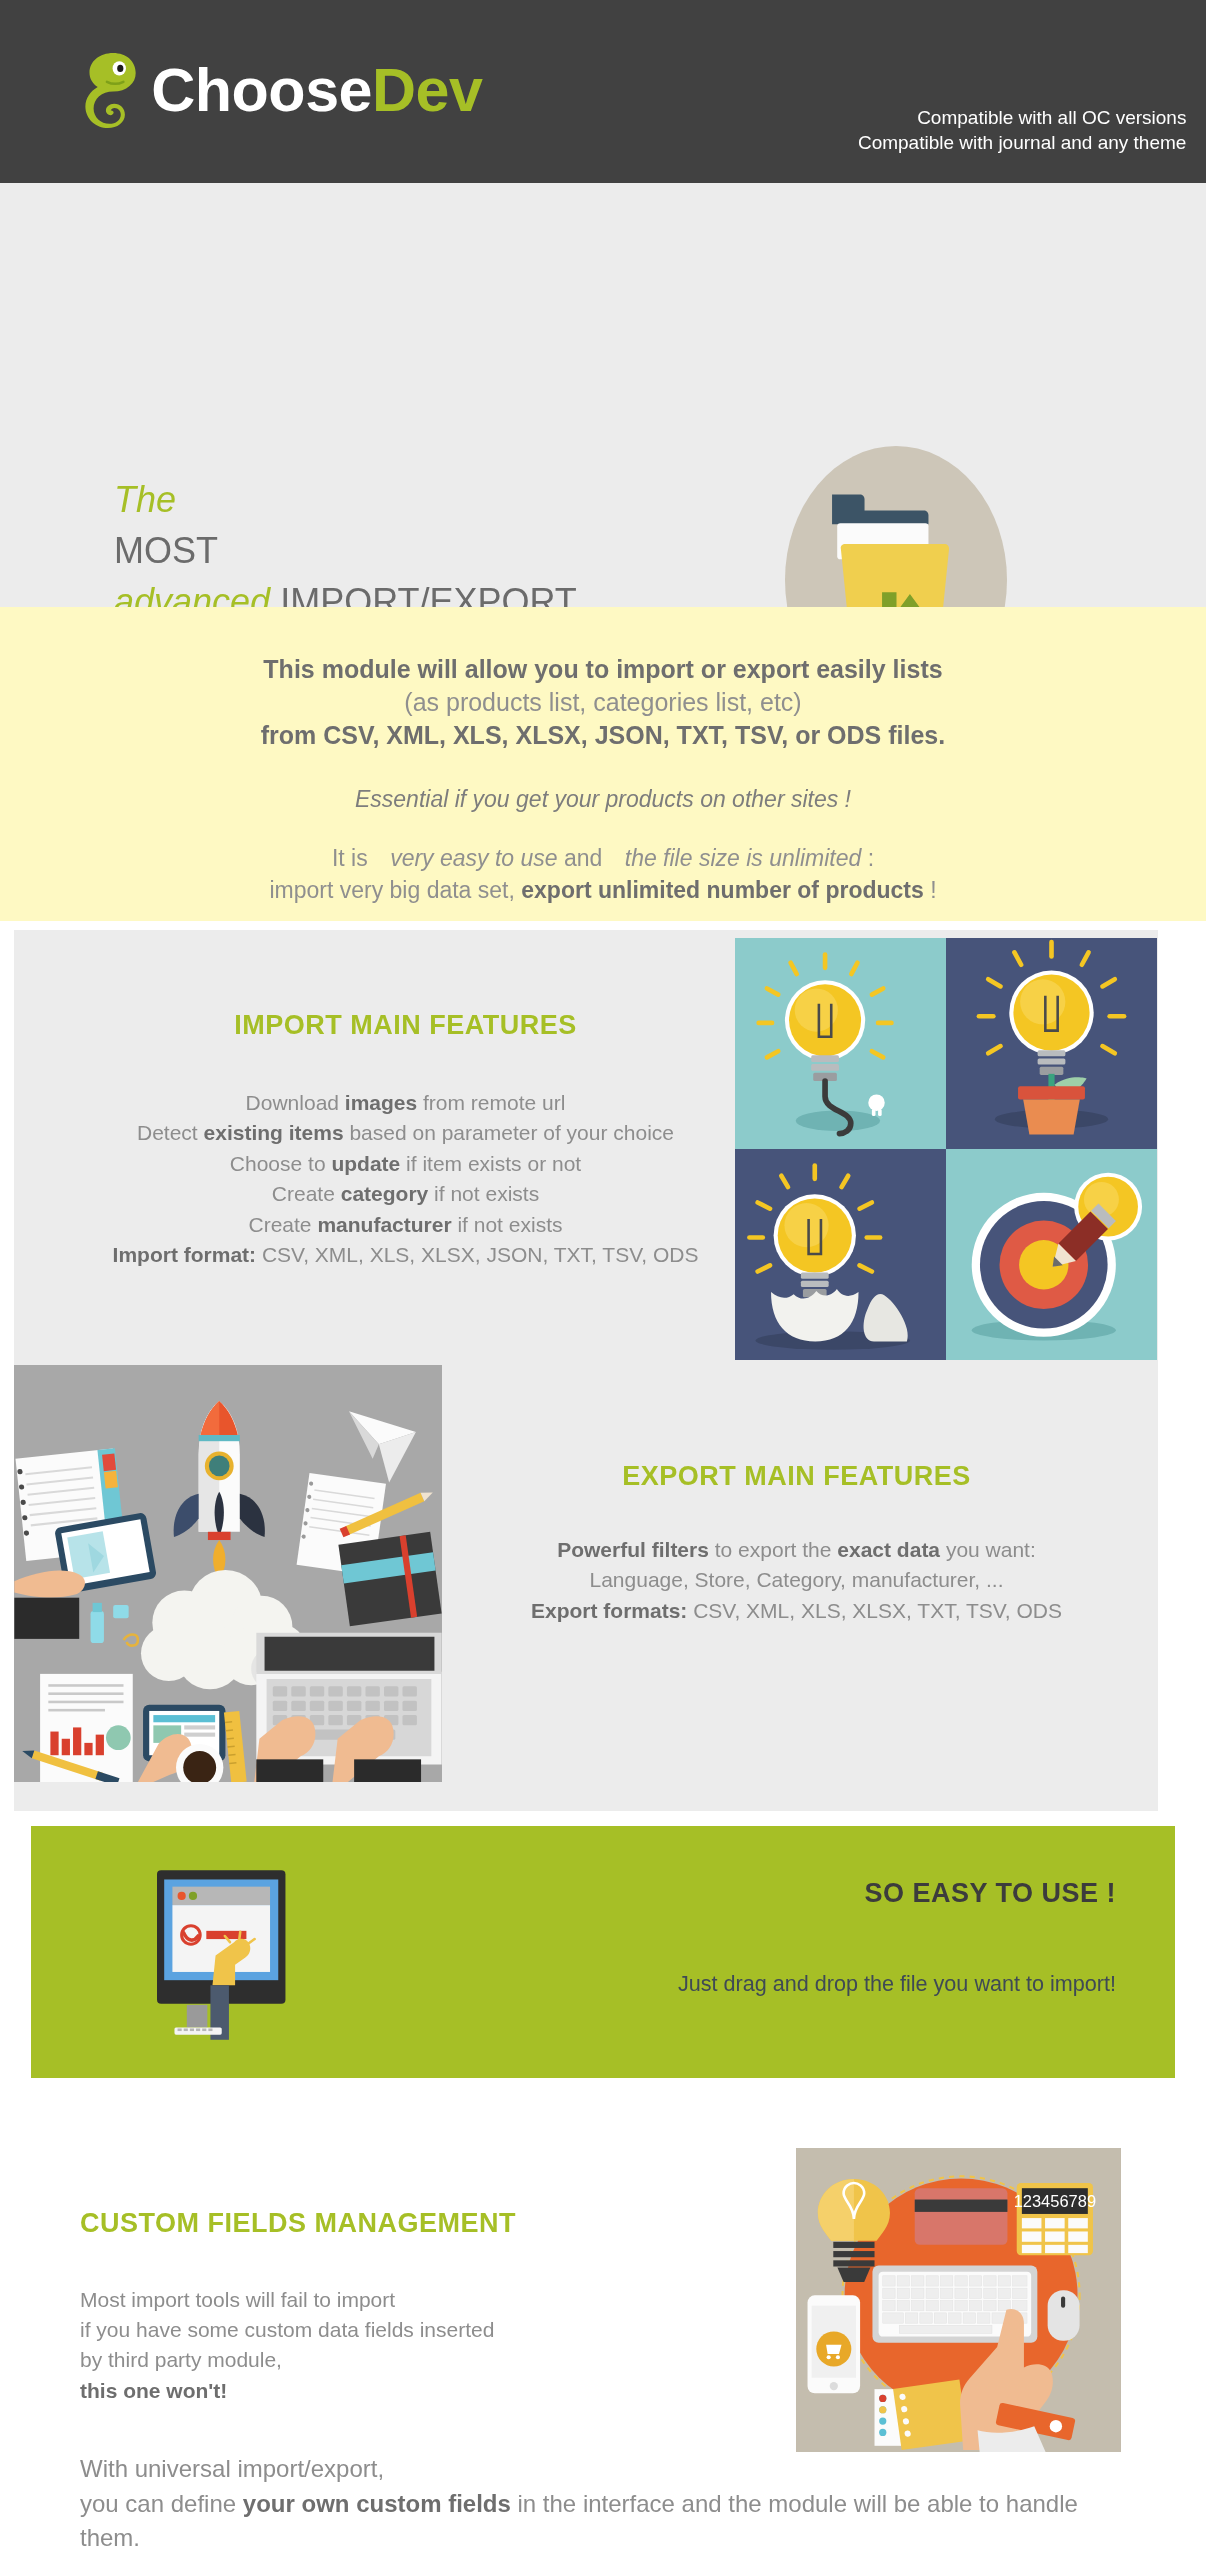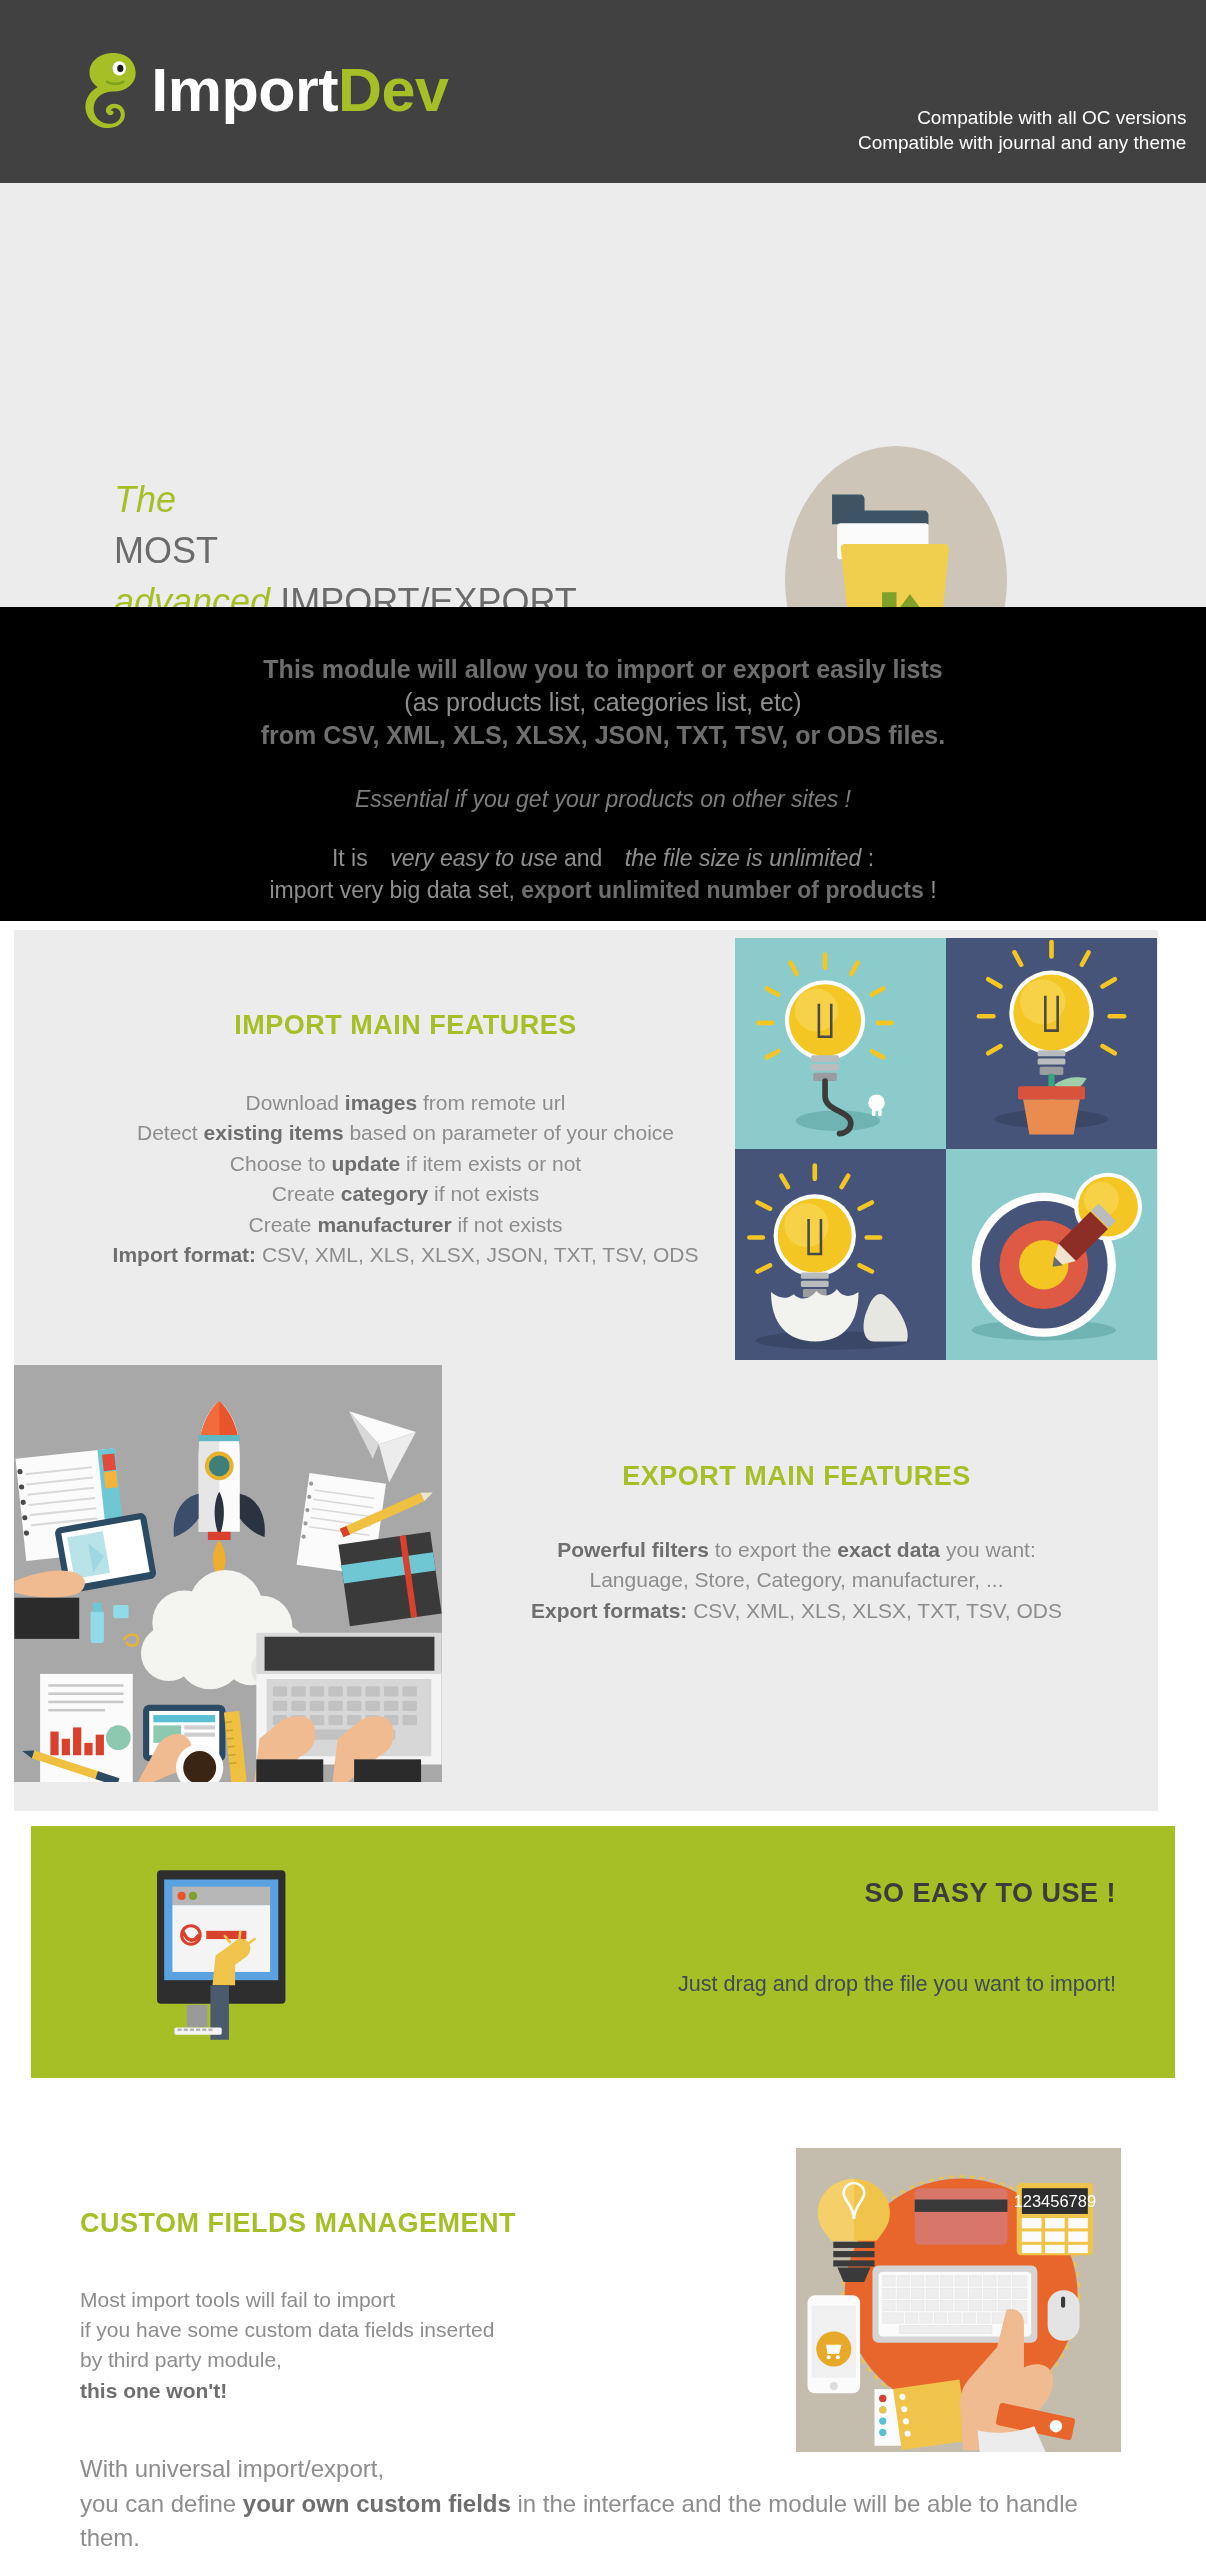--- a/index.html
+++ b/index.html
@@ -55,21 +55,21 @@
   .hero-badge {
     position: absolute; left: 785px; top: 263px;
     width: 222px; height: 268px;
     background: #cdc6b8; border-radius: 50%;
   }
   .hero-badge svg { position:absolute; left: 45px; top: 37px; }
 
   
   .intro {
     position: absolute; left: 0; top: 607px; width: 1206px; height: 314px;
-    background: #000000; text-align: center;
+    background: #fef9c3; text-align: center;
   }
   .intro p { margin: 0; }
   .intro-block-1 { padding-top: 46px; font-size: 25px; line-height: 1.32; }
   .intro-strong { font-weight: bold; color: #6e6e6e; }
   .intro-sub    { color: #8f8f8f; }
   .intro-block-2 { padding-top: 34px; font-size: 23px; font-style: italic; color: #7d7d7d; }
   .intro-block-3 { padding-top: 30px; font-size: 23px; line-height: 1.38; color: #8f8f8f; }
   .i-em { font-style: italic; margin-left: 16px; }
   .i-b  { font-weight: bold; color: #6e6e6e; }
 
@@ -165,21 +165,21 @@
   <div class="logo-wrap">
     <span class="chameleon-holder">
       <svg class="chameleon" viewBox="0 0 124 150" xmlns="http://www.w3.org/2000/svg" aria-hidden="true">
         <path fill="#a6bf26" d="M70 2C44 2 24 18 24 40c0 12 6 22 16 28-14 8-24 22-24 38 0 24 20 42 44 42 18 0 33-11 33-26 0-12-9-21-21-21-9 0-16 6-16 13 0 5 4 9 9 9 3 0 6-2 6-5 0-2-2-4-4-4-1 0-2 0-2 1 1-4 4-6 8-6 7 0 12 6 12 13 0 10-10 18-22 18-17 0-31-13-31-30 0-19 16-33 38-33 13 0 24-4 32-11 8-6 12-15 12-25C114 18 96 2 70 2z"></path>
         <ellipse cx="82" cy="32" rx="13" ry="14" fill="#ffffff"></ellipse>
         <ellipse cx="84" cy="32" rx="6" ry="7" fill="#1b1b1b"></ellipse>
         <path d="M58 58c10 5 22 5 32 0" stroke="#7ea019" stroke-width="5" fill="none" stroke-linecap="round"></path>
       </svg>
     </span>
     <span class="logo-text">
-      <span class="logo-geeko">Import</span><span class="logo-dev">Dev</span>
+      <span class="logo-geeko">Choose</span><span class="logo-dev">Dev</span>
     </span>
   </div>
   <div class="header-tagline">
     <div>Compatible with all OC versions</div>
     <div>Compatible with journal and any theme</div>
   </div>
 </div>
 
 <div class="hero">
   <div class="hero-text">

